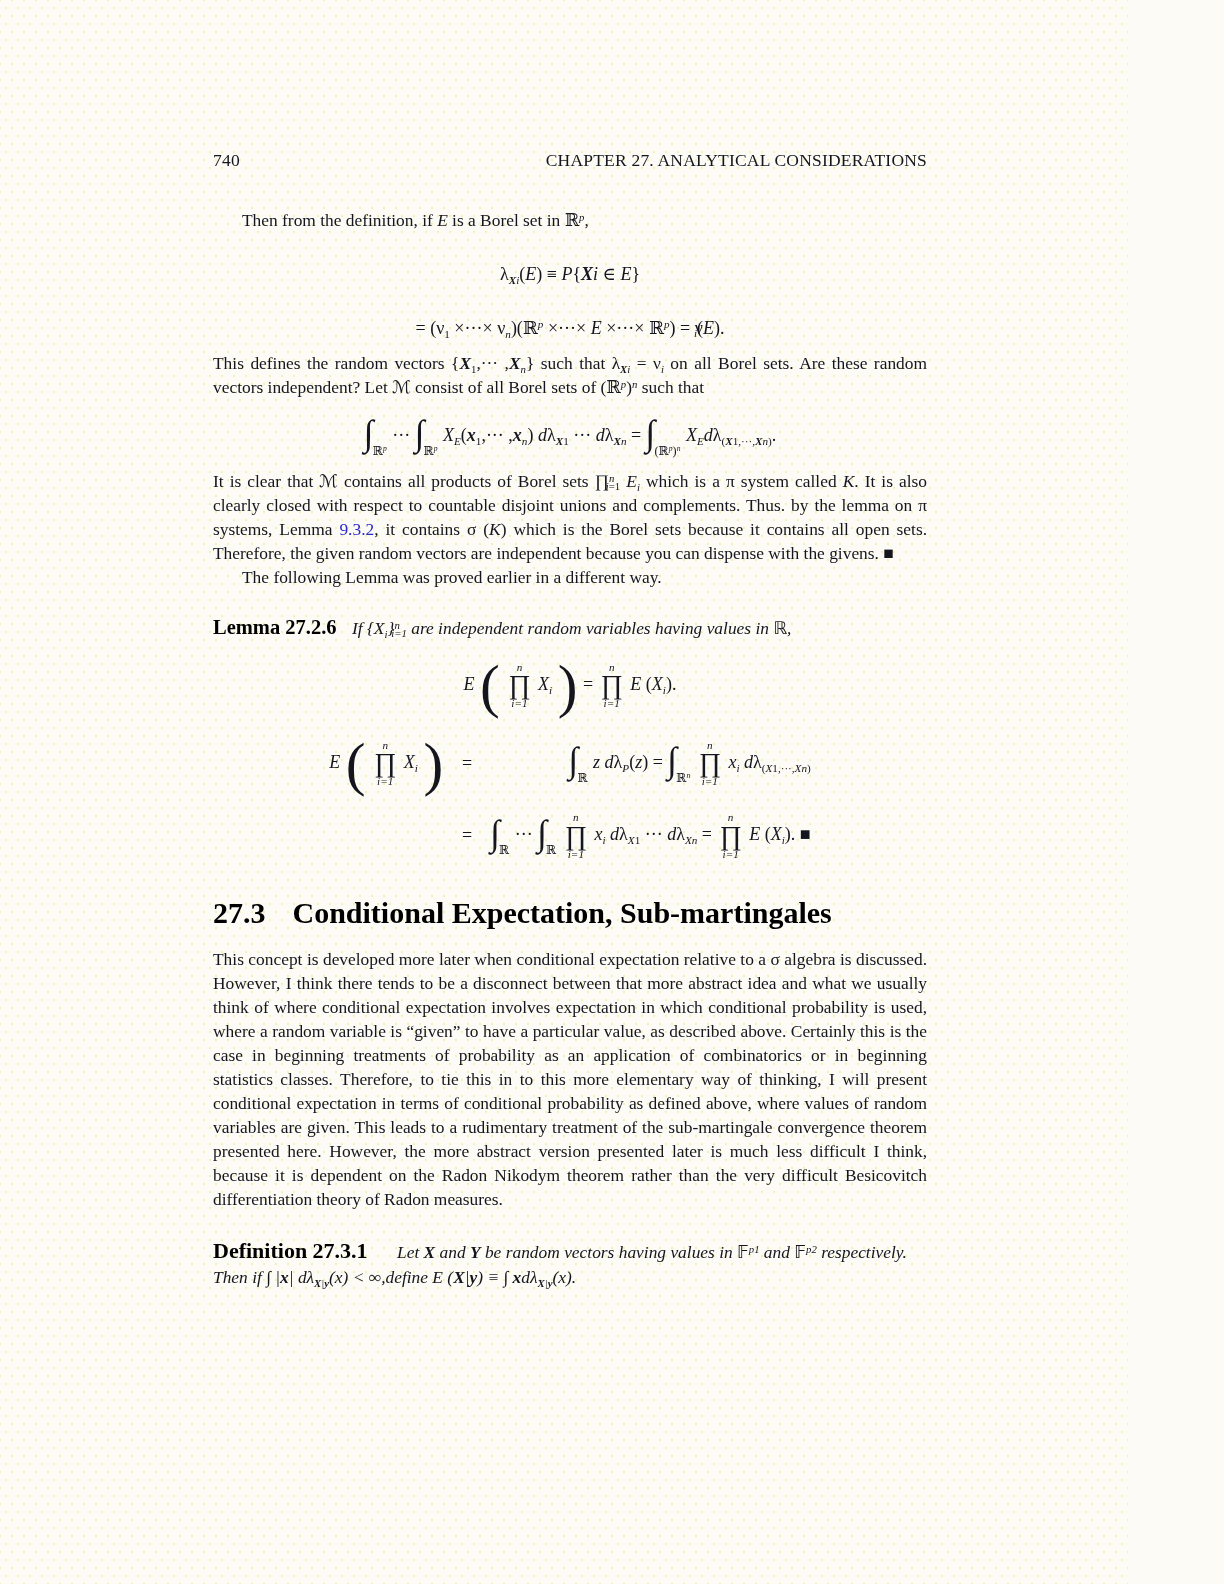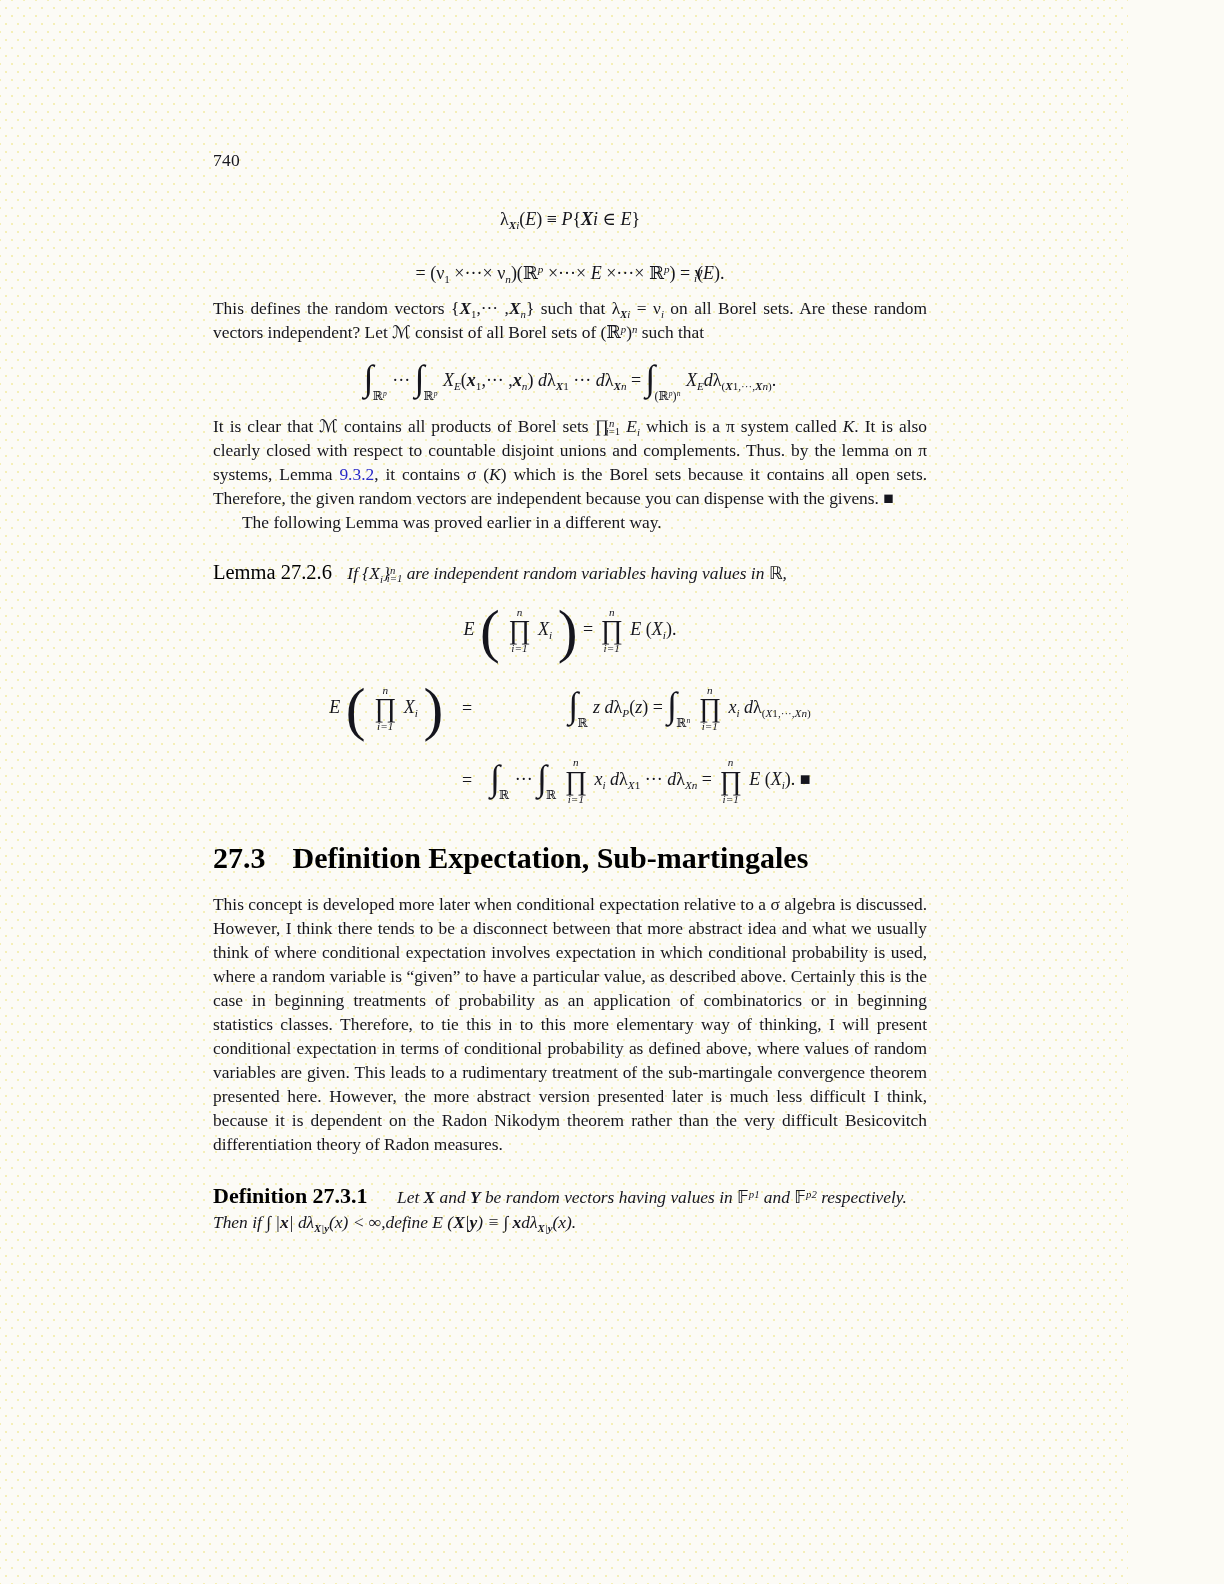--- a/index.html
+++ b/index.html
@@ -67,42 +67,44 @@
   .eq-align {
     display: grid; grid-template-columns: auto 46px auto;
     justify-content: center; align-items: center; row-gap: 24px;
     font-size: 18px; line-height: 1.2; margin: 18px 0 14px; padding: 6px 0;
   }
   .al-l { text-align: right; }
   .al-m { text-align: center; }
   .al-r { text-align: right; }
 
   .lemma { margin-top: 26px; font-size: 17.4px; line-height: 24px; }
-  .thmlabel { font-size: 20.5px; font-weight: normal; margin-right: 11px; color:#000; }
+  .thmlabel { font-size: 20.5px; font-weight: bold; margin-right: 11px; color:#000; }
   .thmtext { font-style: italic; }
 
   .section {
     display: flex; align-items: baseline; gap: 27px;
     margin: 30px 0 17px; font-size: 30px; font-weight: bold; color: #000;
   }
 
   .definition { margin-top: 27px; font-size: 17.4px; line-height: 25px; }
   .deflabel { font-size: 22px; font-weight: bold; margin-right: 25px; color:#000; }
   .deftext { font-style: italic; }
 </style>
 </head>
 <body>
 
 <div class="page">
   <div class="content">
 
     <div class="pageheader">
       <span>740</span>
+      <span>CHAPTER 27.  ANALYTICAL CONSIDERATIONS</span>
     </div>
 
+    <p class="body indent">Then from the definition, if <i>E</i> is a Borel set in ℝ<sup><i>p</i></sup>,</p>
 
     <div class="eq">λ<sub><span class="bi">X</span><i>i</i></sub>(<i>E</i>) ≡ <i>P</i>{<span class="bi">X</span><i>i</i> ∈ <i>E</i>}</div>
     <div class="eq">= (ν<sub>1</sub> ×···× ν<sub><i>n</i></sub>)(ℝ<sup><i>p</i></sup> ×···× <i>E</i> ×···× ℝ<sup><i>p</i></sup>) = ν<sub><i>i</i></sub>(<i>E</i>).</div>
 
     <p class="body">This defines the random vectors {<span class="bi">X</span><sub>1</sub>,··· ,<span class="bi">X</span><sub><i>n</i></sub>} such that λ<sub><span class="bi">X</span><i>i</i></sub> = ν<sub><i>i</i></sub> on all Borel sets. Are these random vectors independent? Let ℳ consist of all Borel sets of (ℝ<sup><i>p</i></sup>)<sup><i>n</i></sup> such that</p>
 
     <div class="eq eq-tall"><span class="int">∫<span class="il">ℝ<sup><i>p</i></sup></span></span> ··· <span class="int">∫<span class="il">ℝ<sup><i>p</i></sup></span></span> <span class="scr">X</span><sub><i>E</i></sub>(<span class="bi">x</span><sub>1</sub>,··· ,<span class="bi">x</span><sub><i>n</i></sub>) <i>d</i>λ<sub><span class="bi">X</span>1</sub> ··· <i>d</i>λ<sub><span class="bi">X</span><i>n</i></sub> = <span class="int">∫<span class="il">(ℝ<sup><i>p</i></sup>)<sup><i>n</i></sup></span></span> <span class="scr">X</span><sub><i>E</i></sub><i>d</i>λ<sub>(<span class="bi">X</span>1,···,<span class="bi">X</span><i>n</i>)</sub>.</div>
 
     <p class="body">It is clear that ℳ contains all products of Borel sets ∏<sup><i>n</i></sup><sub><i>i</i>=1</sub> <i>E</i><sub><i>i</i></sub> which is a π system called <span class="scr">K</span>. It is also clearly closed with respect to countable disjoint unions and complements. Thus. by the lemma on π systems, Lemma <span class="lnk">9.3.2</span>, it contains σ (<span class="scr">K</span>) which is the Borel sets because it contains all open sets. Therefore, the given random vectors are independent because you can dispense with the givens. ■</p>
     <p class="body indent">The following Lemma was proved earlier in a different way.</p>
@@ -143,21 +145,21 @@
             <span class="sb"><i>i</i>=1</span>
           </span> <i>x</i><sub><i>i</i></sub> <i>d</i>λ<sub><i>X</i>1</sub> ··· <i>d</i>λ<sub><i>Xn</i></sub> = <span class="stk">
             <span class="st"><i>n</i></span>
             <span class="so">∏</span>
             <span class="sb"><i>i</i>=1</span>
           </span> <i>E</i> (<i>X</i><sub><i>i</i></sub>). ■</div>
     </div>
 
     <h2 class="section">
       <span class="secnum">27.3</span>
-      <span class="sectitle">Definition Expectation, Sub-martingales</span>
+      <span class="sectitle">Conditional Expectation, Sub-martingales</span>
     </h2>
 
     <p class="body">This concept is developed more later when conditional expectation relative to a σ algebra is discussed. However, I think there tends to be a disconnect between that more abstract idea and what we usually think of where conditional expectation involves expectation in which conditional probability is used, where a random variable is “given” to have a particular value, as described above. Certainly this is the case in beginning treatments of probability as an application of combinatorics or in beginning statistics classes. Therefore, to tie this in to this more elementary way of thinking, I will present conditional expectation in terms of conditional probability as defined above, where values of random variables are given. This leads to a rudimentary treatment of the sub-martingale convergence theorem presented here. However, the more abstract version presented later is much less difficult I think, because it is dependent on the Radon Nikodym theorem rather than the very difficult Besicovitch differentiation theory of Radon measures.</p>
 
     <p class="definition">
       <b class="deflabel">Definition 27.3.1</b>
       <span class="deftext">Let <span class="bi">X</span> and <span class="bi">Y</span> be random vectors having values in 𝔽<sup>p1</sup> and 𝔽<sup>p2</sup> respectively. Then if ∫ |<span class="bi">x</span>| dλ<sub><span class="bi">X</span>|<span class="bi">y</span></sub>(x) &lt; ∞,define E (<span class="bi">X</span>|<span class="bi">y</span>) ≡ ∫ <span class="bi">x</span>dλ<sub><span class="bi">X</span>|<span class="bi">y</span></sub>(x).</span>
     </p>
 
   </div>

